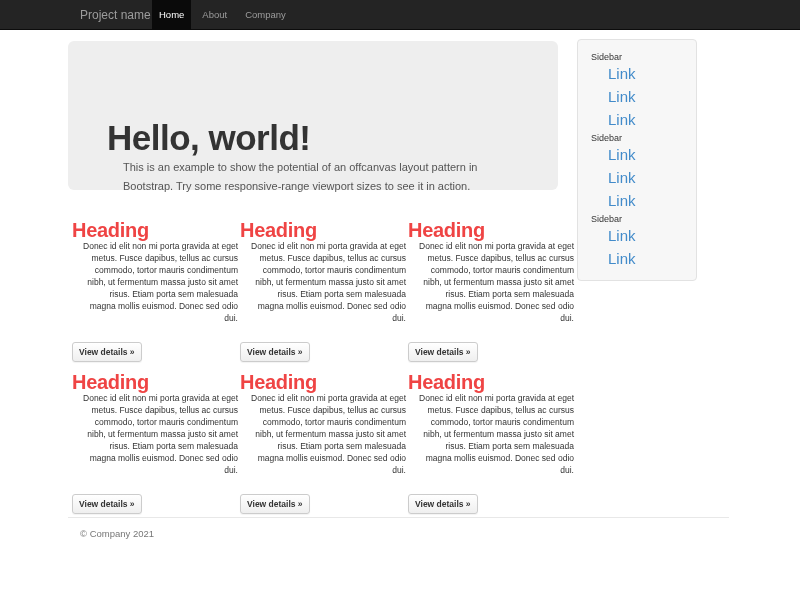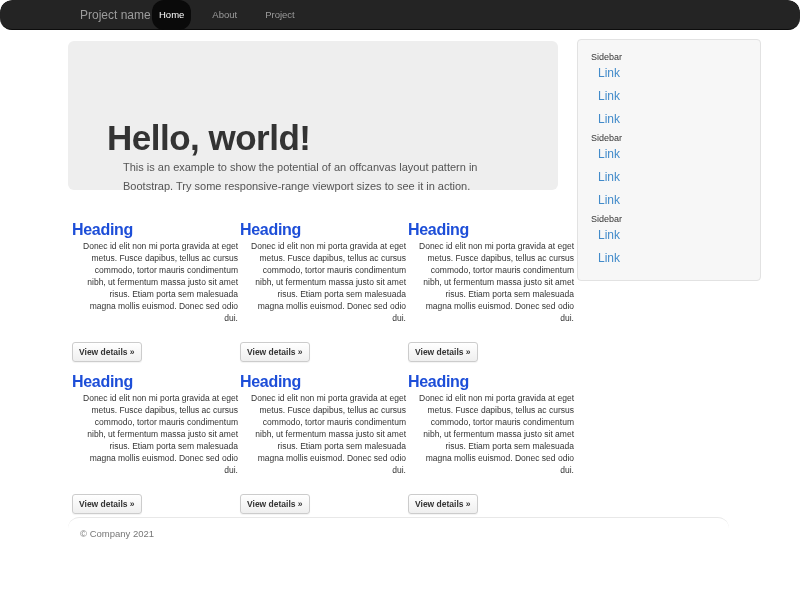--- a/index.html
+++ b/index.html
@@ -1,15 +1,15 @@
 <!DOCTYPE html>
 <html><head>
 <meta charset="utf-8">
 <style>
-  * { margin: 0; padding: 0; box-sizing: border-box; border-radius: 12px; }
+  * { margin: 0; padding: 0; box-sizing: border-box; }
   html, body { width: 800px; height: 600px; }
   body {
     position: relative;
     background: #ffffff;
     font-family: "Liberation Sans", "DejaVu Sans", sans-serif;
     overflow: hidden;
   }
 
   
   .navbar {
@@ -25,64 +25,64 @@
     position: absolute; left: 152px; top: 0; height: 24px;
     display: flex; list-style: none;
   }
   .navbar-nav li {
     height: 30px; line-height: 30px; padding: 0 7px;
     font-size: 9.5px; color: #9c9c9c; cursor: pointer;
   }
   .navbar-nav li.active {
     background: #0a0a0a; color: #ffffff;
   }
-  .navbar-nav li + li { margin-left: 14px; }
+  .navbar-nav li + li { margin-left: 4px; }
 
   
   .jumbotron {
     position: absolute; left: 68px; top: 41px; width: 490px; height: 149px;
     background: #eeeeee; border-radius: 6px;
   }
   .jumbotron h1 {
     position: absolute; left: 39px; top: 79px;
     font-size: 35px; line-height: 35px; font-weight: bold;
     letter-spacing: -0.5px; color: #333333; text-align: right;
   }
   .jumbotron p {
     position: absolute; left: 55px; top: 117px; width: 424px;
     font-size: 11px; line-height: 18.5px; color: #555555;
     white-space: pre-line;
   }
 
   
   .sidebar {
-    position: absolute; left: 577px; top: 39px; width: 184px; height: 242px;
+    position: absolute; left: 577px; top: 39px; width: 120px; height: 242px;
     background: #f7f7f7; border: 1px solid #e2e2e2; border-radius: 4px;
     padding: 12px 13px;
   }
   .sb-title {
     font-size: 9px; line-height: 10px; color: #333333; margin-top: 2px;
   }
   .sb-title:first-child { margin-top: 0; }
   .sb-link {
     height: 23px; line-height: 23px; padding-left: 7px;
-    font-size: 12px; color: #428bca; cursor: pointer;
+    font-size: 15px; color: #428bca; cursor: pointer; margin-left: 10px;
   }
 
   
   .card { position: absolute; width: 160px; }
   .r1c1 { left: 72px;  top: 220px; }
   .r1c2 { left: 240px; top: 220px; }
   .r1c3 { left: 408px; top: 220px; }
   .r2c1 { left: 72px;  top: 372px; }
   .r2c2 { left: 240px; top: 372px; }
   .r2c3 { left: 408px; top: 372px; }
   .card h2 {
-    font-size: 16px; line-height: 20px; font-weight: bold;
-    letter-spacing: -0.3px; color: #1d4ed8;
+    font-size: 20px; line-height: 20px; font-weight: bold;
+    letter-spacing: -0.3px; color: #ef4444;
   }
   .card p {
     width: 166px; font-size: 8.5px; line-height: 12px; color: #333333;
     white-space: pre-line;
     text-align: right;
   }
   .card .btn {
     display: inline-block; margin-top: 18px; height: 20px; line-height: 18px;
     padding: 0 6px; font-size: 8.5px; font-weight: bold; color: #333333;
     background: linear-gradient(#ffffff, #efefef);
@@ -99,21 +99,21 @@
   .footer p { font-size: 9.5px; line-height: 12px; color: #777777; }
 </style>
 </head>
 <body>
 
 <nav class="navbar">
   <a class="navbar-brand">Project name</a>
   <ul class="navbar-nav">
     <li class="active">Home</li>
     <li>About</li>
-    <li>Project</li>
+    <li>Company</li>
   </ul>
 </nav>
 
 <div class="jumbotron">
   <h1>Hello, world!</h1>
   <p>This is an example to show the potential of an offcanvas layout pattern in
 Bootstrap. Try some responsive-range viewport sizes to see it in action.</p>
 </div>
 
 <aside class="sidebar">

